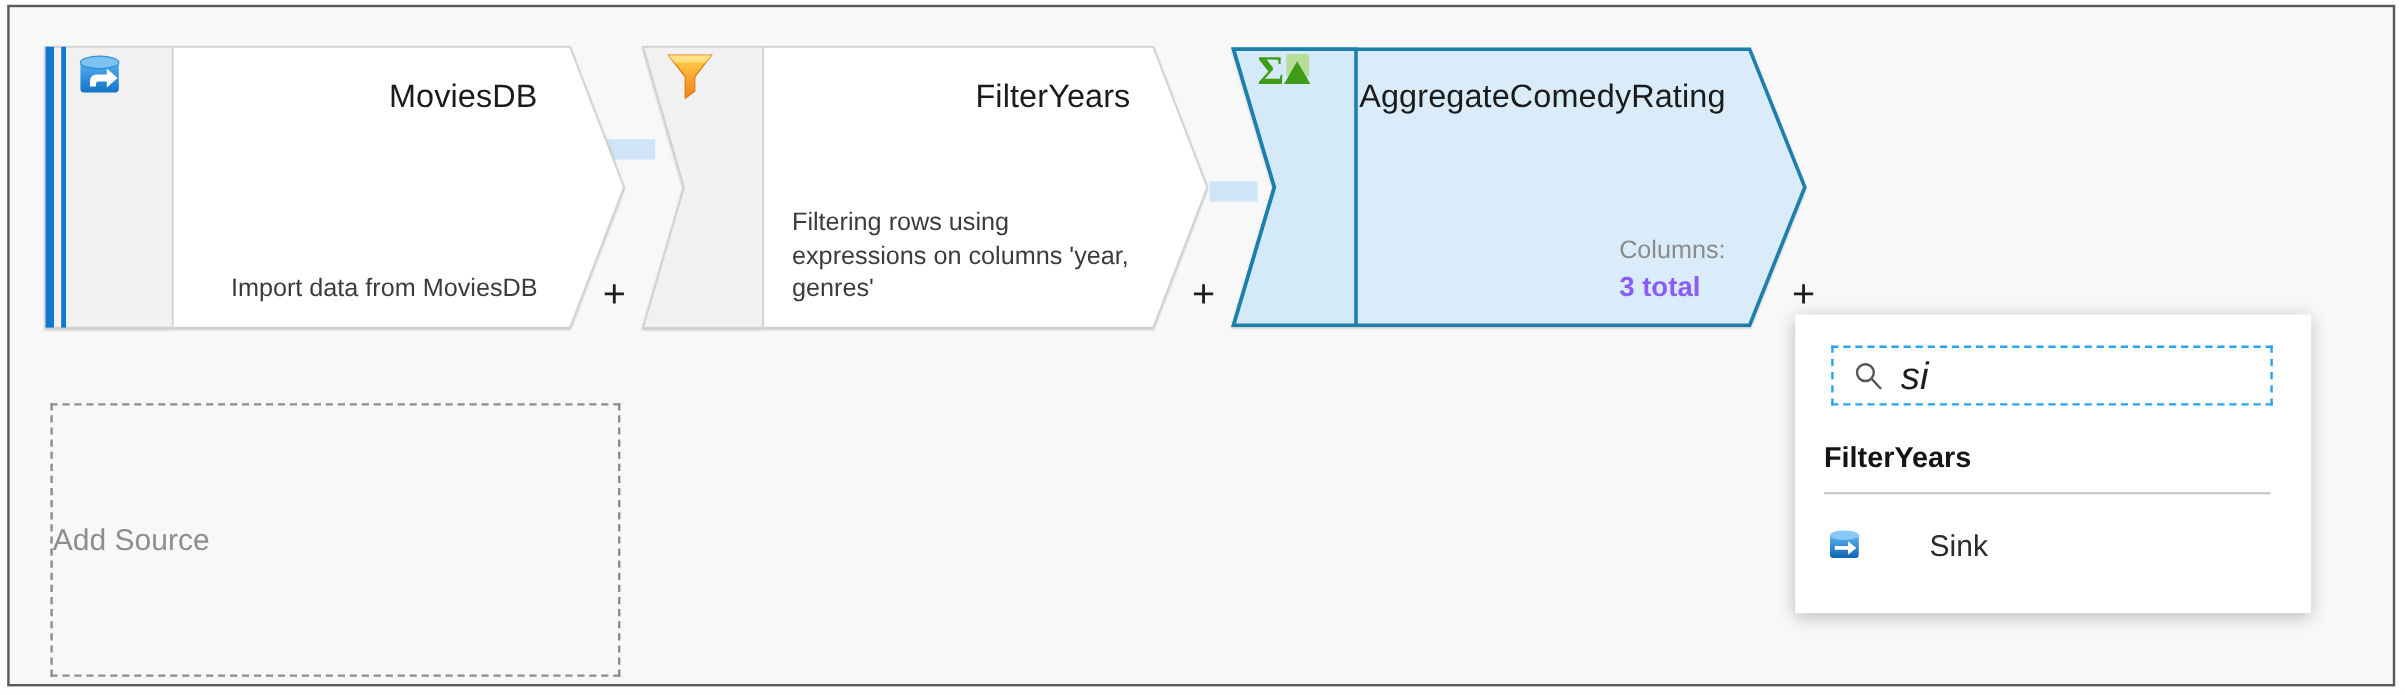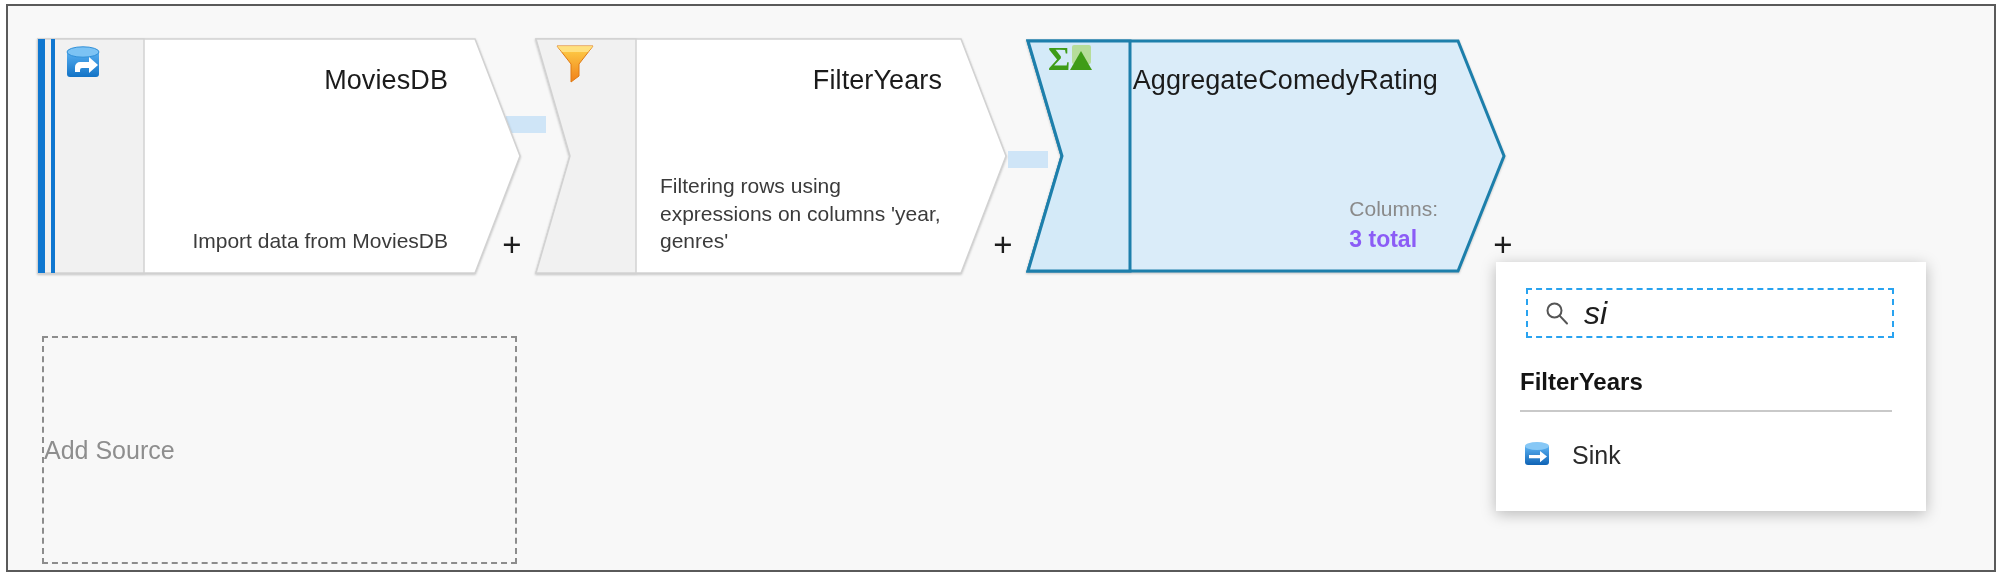--- a/index.html
+++ b/index.html
@@ -103,21 +103,21 @@
   .group-head{
     position:absolute;left:24px;top:106px;
     font-size:24px;font-weight:700;color:#141414;
   }
   .divider{
     position:absolute;left:24px;top:148px;width:372px;height:2px;background:#c9c9c9;
   }
   .opt{
     position:absolute;left:24px;top:168px;
     width:376px;height:50px;
-    display:flex;align-items:center;cursor:pointer;
+    display:flex;align-items:center;cursor:pointer;gap:36px;
   }
   .opt .oi{flex:0 0 auto;margin-right:18px;display:flex;}
   .opt .ol{font-size:25px;color:#2b2b2b;}
 </style>
 </head>
 <body>
 
 <div class="frame">
  <div class="canvas">
 

